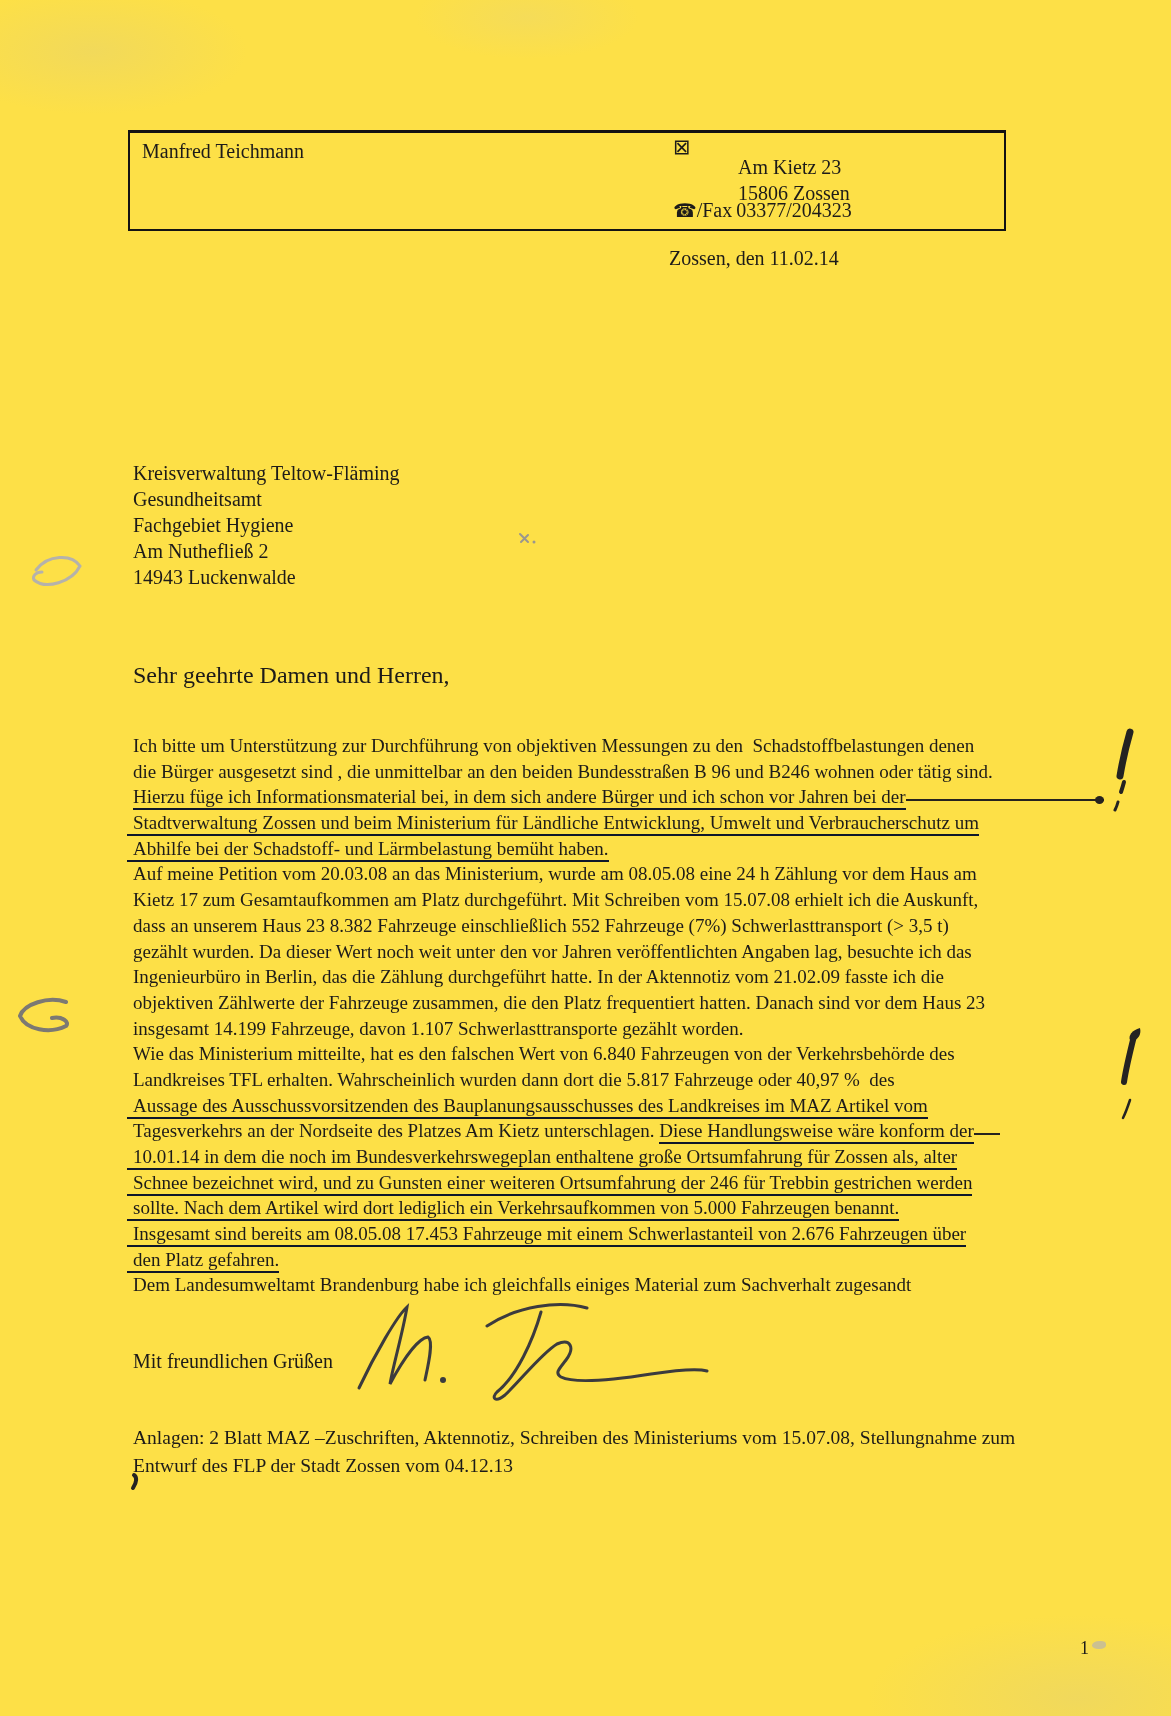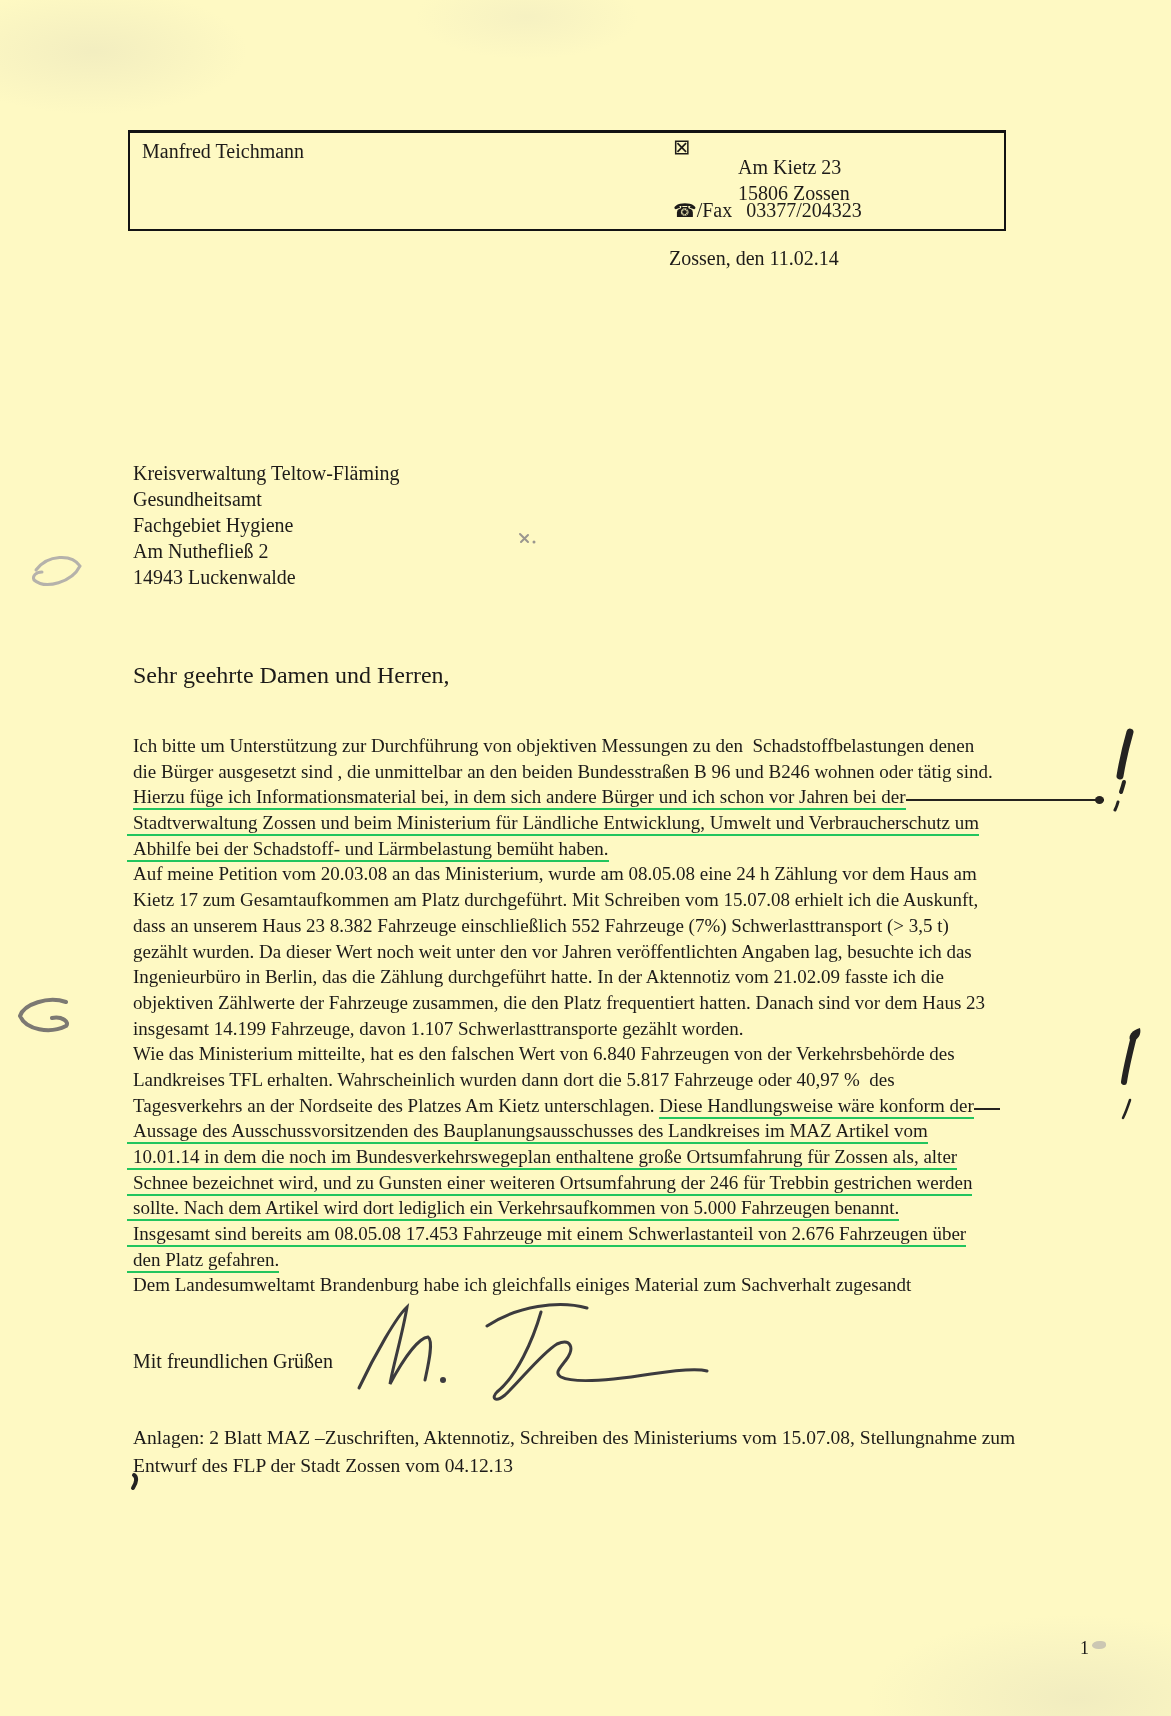--- a/index.html
+++ b/index.html
@@ -1,19 +1,19 @@
 <!DOCTYPE html>
 <html><head>
 <meta charset="utf-8">
 <style>
   html,body{margin:0;padding:0;background:#e8e6e2;}
   .page{
     position:relative;
     width:1171px;height:1716px;
-    background:#fef9c3;
+    background:#fde047;
     overflow:hidden;
     font-family:"Liberation Serif", serif;
     color:#1d1b19;
   }
   
   .page::before{
     content:'';position:absolute;inset:0;
     background:
       radial-gradient(220px 90px at 8% 3%, rgba(190,186,178,.18), transparent 70%),
       radial-gradient(300px 120px at 92% 99%, rgba(190,186,178,.20), transparent 70%),
@@ -23,27 +23,27 @@
   .header-box{
     position:absolute;left:128px;top:130px;width:874px;height:96px;
     border:2px solid #131313;border-top-width:3px;
     font-size:20px;
   }
   .sender{position:absolute;left:12px;top:7px;}
   .env{position:absolute;left:543px;top:2px;font-family:"DejaVu Sans",sans-serif;font-size:21px;}
   .addr{position:absolute;left:608px;top:21px;line-height:26px;}
   .phone{position:absolute;left:543px;top:66px;}
   .phone .ficon{font-family:"DejaVu Sans",sans-serif;font-size:19px;}
-  .phone .fnum{margin-left:14px;}
+  .phone .fnum{margin-left:4px;}
   .dateline{position:absolute;left:669px;top:247px;font-size:20px;}
   .recipient{position:absolute;left:133px;top:460px;font-size:20px;line-height:26px;}
   .salutation{position:absolute;left:133px;top:662px;font-size:24px;}
   .body{position:absolute;left:133px;top:733px;font-size:19px;line-height:25.7px;}
   .bl{height:25.7px;white-space:pre;}
-  .u{display:inline-block;border-bottom:2px solid #22c55e;line-height:23px;}
+  .u{display:inline-block;border-bottom:2px solid #0f172a;line-height:23px;}
   .u-ext{margin-left:-6px;padding-left:6px;}
   .tail{display:inline-block;border-bottom:2px solid #26231f;position:relative;top:-2px;}
   .tail-long{width:198px;}
   .tail-long::after{content:'';position:absolute;right:0;bottom:-5px;width:9px;height:8px;border-radius:50%;background:#26231f;}
   .tail-short{width:26px;}
   .closing{position:absolute;left:133px;top:1350px;font-size:20px;}
   .signature{position:absolute;left:345px;top:1292px;}
   .enclosures{position:absolute;left:133px;top:1424px;font-size:19.5px;line-height:28px;}
   .enclosures div{white-space:pre;}
   .pagenum{position:absolute;left:1080px;top:1638px;font-size:18px;}
@@ -87,22 +87,22 @@
     <div class="bl"><span class="u u-ext">Abhilfe bei der Schadstoff- und Lärmbelastung bemüht haben.</span></div>
     <div class="bl"><span>Auf meine Petition vom 20.03.08 an das Ministerium, wurde am 08.05.08 eine 24 h Zählung vor dem Haus am</span></div>
     <div class="bl"><span>Kietz 17 zum Gesamtaufkommen am Platz durchgeführt. Mit Schreiben vom 15.07.08 erhielt ich die Auskunft,</span></div>
     <div class="bl"><span>dass an unserem Haus 23 8.382 Fahrzeuge einschließlich 552 Fahrzeuge (7%) Schwerlasttransport (&gt; 3,5 t)</span></div>
     <div class="bl"><span>gezählt wurden. Da dieser Wert noch weit unter den vor Jahren veröffentlichten Angaben lag, besuchte ich das</span></div>
     <div class="bl"><span>Ingenieurbüro in Berlin, das die Zählung durchgeführt hatte. In der Aktennotiz vom 21.02.09 fasste ich die</span></div>
     <div class="bl"><span>objektiven Zählwerte der Fahrzeuge zusammen, die den Platz frequentiert hatten. Danach sind vor dem Haus 23</span></div>
     <div class="bl"><span>insgesamt 14.199 Fahrzeuge, davon 1.107 Schwerlasttransporte gezählt worden.</span></div>
     <div class="bl"><span>Wie das Ministerium mitteilte, hat es den falschen Wert von 6.840 Fahrzeugen von der Verkehrsbehörde des</span></div>
     <div class="bl"><span>Landkreises TFL erhalten. Wahrscheinlich wurden dann dort die 5.817 Fahrzeuge oder 40,97 %  des</span></div>
+    <div class="bl"><span class="u u-ext">Aussage des Ausschussvorsitzenden des Bauplanungsausschusses des Landkreises im MAZ Artikel vom</span></div>
     <div class="bl"><span>Tagesverkehrs an der Nordseite des Platzes Am Kietz unterschlagen. </span><span class="u">Diese Handlungsweise wäre konform der</span><span class="tail tail-short"></span></div>
-    <div class="bl"><span class="u u-ext">Aussage des Ausschussvorsitzenden des Bauplanungsausschusses des Landkreises im MAZ Artikel vom</span></div>
     <div class="bl"><span class="u u-ext">10.01.14 in dem die noch im Bundesverkehrswegeplan enthaltene große Ortsumfahrung für Zossen als, alter</span></div>
     <div class="bl"><span class="u u-ext">Schnee bezeichnet wird, und zu Gunsten einer weiteren Ortsumfahrung der 246 für Trebbin gestrichen werden</span></div>
     <div class="bl"><span class="u u-ext">sollte. Nach dem Artikel wird dort lediglich ein Verkehrsaufkommen von 5.000 Fahrzeugen benannt.</span></div>
     <div class="bl"><span class="u u-ext">Insgesamt sind bereits am 08.05.08 17.453 Fahrzeuge mit einem Schwerlastanteil von 2.676 Fahrzeugen über</span></div>
     <div class="bl"><span class="u u-ext">den Platz gefahren.</span></div>
     <div class="bl"><span>Dem Landesumweltamt Brandenburg habe ich gleichfalls einiges Material zum Sachverhalt zugesandt</span></div>
   </div>
 
   <div class="closing">Mit freundlichen Grüßen</div>
 

